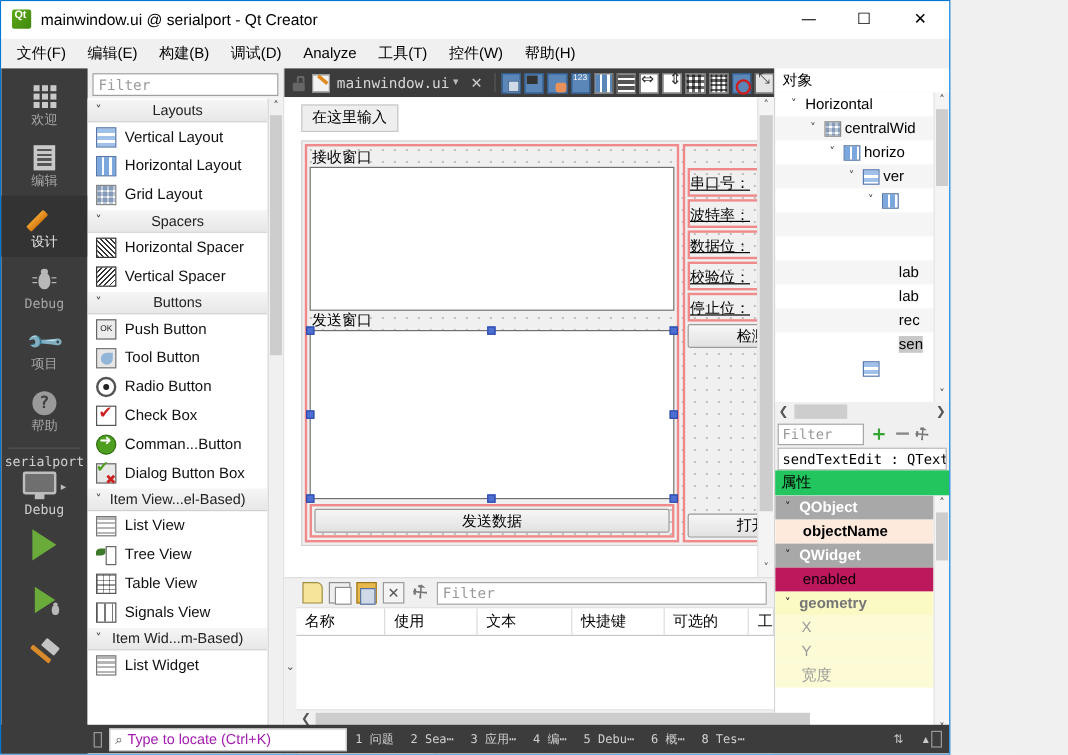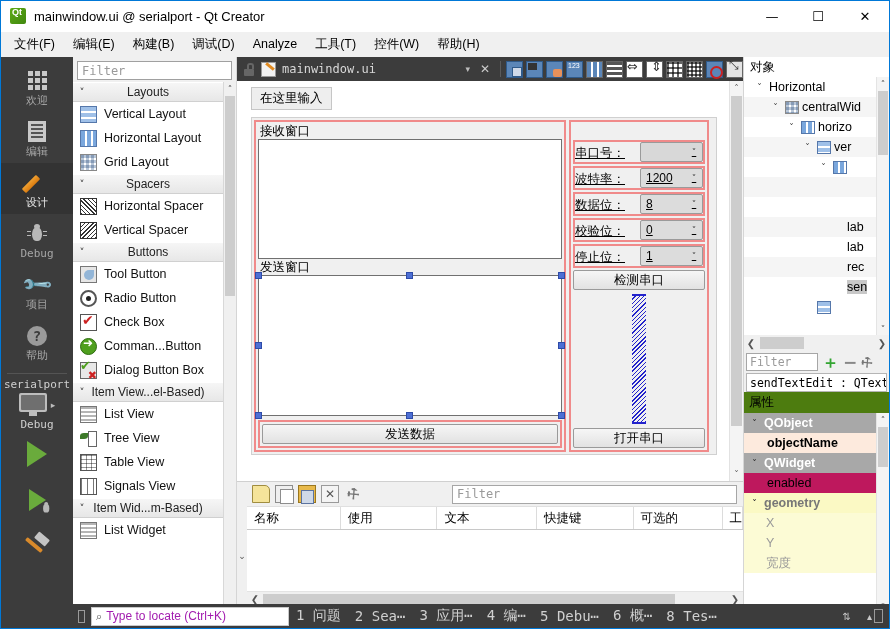--- a/index.html
+++ b/index.html
@@ -7,21 +7,21 @@
     margin: 0; padding: 0;
     width: 890px; height: 629px;
     overflow: hidden;
     background: #f0f0f0;
     font-family: "Liberation Sans", sans-serif;
     font-size: 12px;
     color: #000;
   }
   #app {
     position: relative;
-    width: 890px; height: 629px;
+    width: 792px; height: 629px;
     border: 1px solid #0078d7;
     background: #fff;
     overflow: hidden;
   }
 
   
   .titlebar {
     height: 31px;
     display: flex; align-items: center;
     background: #ffffff;
@@ -371,21 +371,21 @@
   .prop-filter { height:22px; display:flex; align-items:center; gap:4px; padding:0 2px; background:#f0f0f0;}
   .prop-filter .fin { width:72px; height:18px; background:#fff; border:1px solid #a6a6a6;
      display:flex; align-items:center; padding-left:3px; color:#9a9a9a;
      font-family:"DejaVu Sans Mono", monospace; font-size:11.5px;}
   .plus { color:#33a532; font-size:17px; font-weight:bold; line-height:14px; font-family:"DejaVu Sans",sans-serif;}
   .minus { color:#888; font-size:17px; font-weight:bold; line-height:14px; font-family:"DejaVu Sans",sans-serif;}
   .wrench2 { color:#777; font-size:13px; font-family:"DejaVu Sans",sans-serif; transform:rotate(-40deg);}
   .obj-sel-bar { height:19px; background:#fff; border:1px solid #b5b5b5; margin:0 2px; display:flex;
      align-items:center; padding-left:3px; font-family:"DejaVu Sans Mono", monospace; font-size:11.5px;
      white-space:nowrap; overflow:hidden;}
-  .prop-head { height:21px; display:flex; align-items:center; padding-left:5px; font-size:12.5px; background:#4d7c0f;}
+  .prop-head { height:21px; display:flex; align-items:center; padding-left:5px; font-size:12.5px; background:#22c55e;}
   .prop-list { flex:1; background:#fff; display:flex; overflow:hidden;}
   .prop-inner { flex:1; }
   .prop-row { height:20px; display:flex; align-items:center; font-size:12.5px; padding-left:4px; gap:3px;}
   .prop-row.group { background:#a8a8a8; color:#fff; font-weight:bold; }
   .prop-row.peach { background:#fdeadd; font-weight:bold; }
   .prop-row.yellow { background:#be185d; }
   .prop-row.yellow2 { background:#fbf9c4; font-weight:bold; color:#777; }
   .prop-row.sub { background:#fcfbd5; color:#9a9a9a; padding-left:22px; }
   .prop-sb { width:13px; background:#f4f4f4; position:relative; flex:none; border-left:1px solid #e4e4e4;}
   .prop-sb .ar { height:13px; display:flex;align-items:center;justify-content:center;font-size:9px;color:#444;
@@ -452,21 +452,21 @@
   }
   .sb-left { width:72px; height:24px; background:#3c3c3c; }
   .sb-toggle { width:16px; display:flex; align-items:center; justify-content:center; }
   .sb-toggle .sq { width:7px; height:13px; border:1px solid #9a9a9a; }
   .locator {
     width: 198px; height:19px; background:#fff; border:1px solid #c8c8c8; display:flex;
     align-items:center; padding-left:4px; gap:4px; margin-left:2px;
   }
   .locator .mag { font-size:11px; color:#555; font-family:"DejaVu Sans",sans-serif;}
   .locator .ph { color:#a21caf; font-size:12px; }
-  .sb-item { color:#d0d0d0; font-size:14px; padding:0 7px; white-space:nowrap;
+  .sb-item { color:#d0d0d0; font-size:10px; padding:0 7px; white-space:nowrap;
      font-family:"DejaVu Sans Mono", monospace;}
   .sb-right { margin-left:auto; display:flex; align-items:center; gap:2px; padding-right:6px;}
   .sb-arrows { color:#c8c8c8; font-size:10px; line-height:9px; text-align:center;
      font-family:"DejaVu Sans",sans-serif;}
   .sb-sq { width:9px; height:14px; border:1px solid #9a9a9a; }
   .sb-up { color:#c8c8c8; font-size:10px; font-family:"DejaVu Sans",sans-serif;}
 </style>
 </head>
 <body>
 
@@ -622,20 +622,24 @@
             <span>Horizontal Spacer</span>
           </div>
           <div class="wb-row">
             <span class="wb-ico i-vspacer"></span>
             <span>Vertical Spacer</span>
           </div>
 
           <div class="wb-cat">
             <span class="chev">˅</span>
             <span class="ctext">Buttons</span>
+          </div>
+          <div class="wb-row">
+            <span class="wb-ico i-push">OK</span>
+            <span>Push Button</span>
           </div>
           <div class="wb-row">
             <span class="wb-ico i-tool"></span>
             <span>Tool Button</span>
           </div>
           <div class="wb-row">
             <span class="wb-ico i-radio"></span>
             <span>Radio Button</span>
           </div>
           <div class="wb-row">

